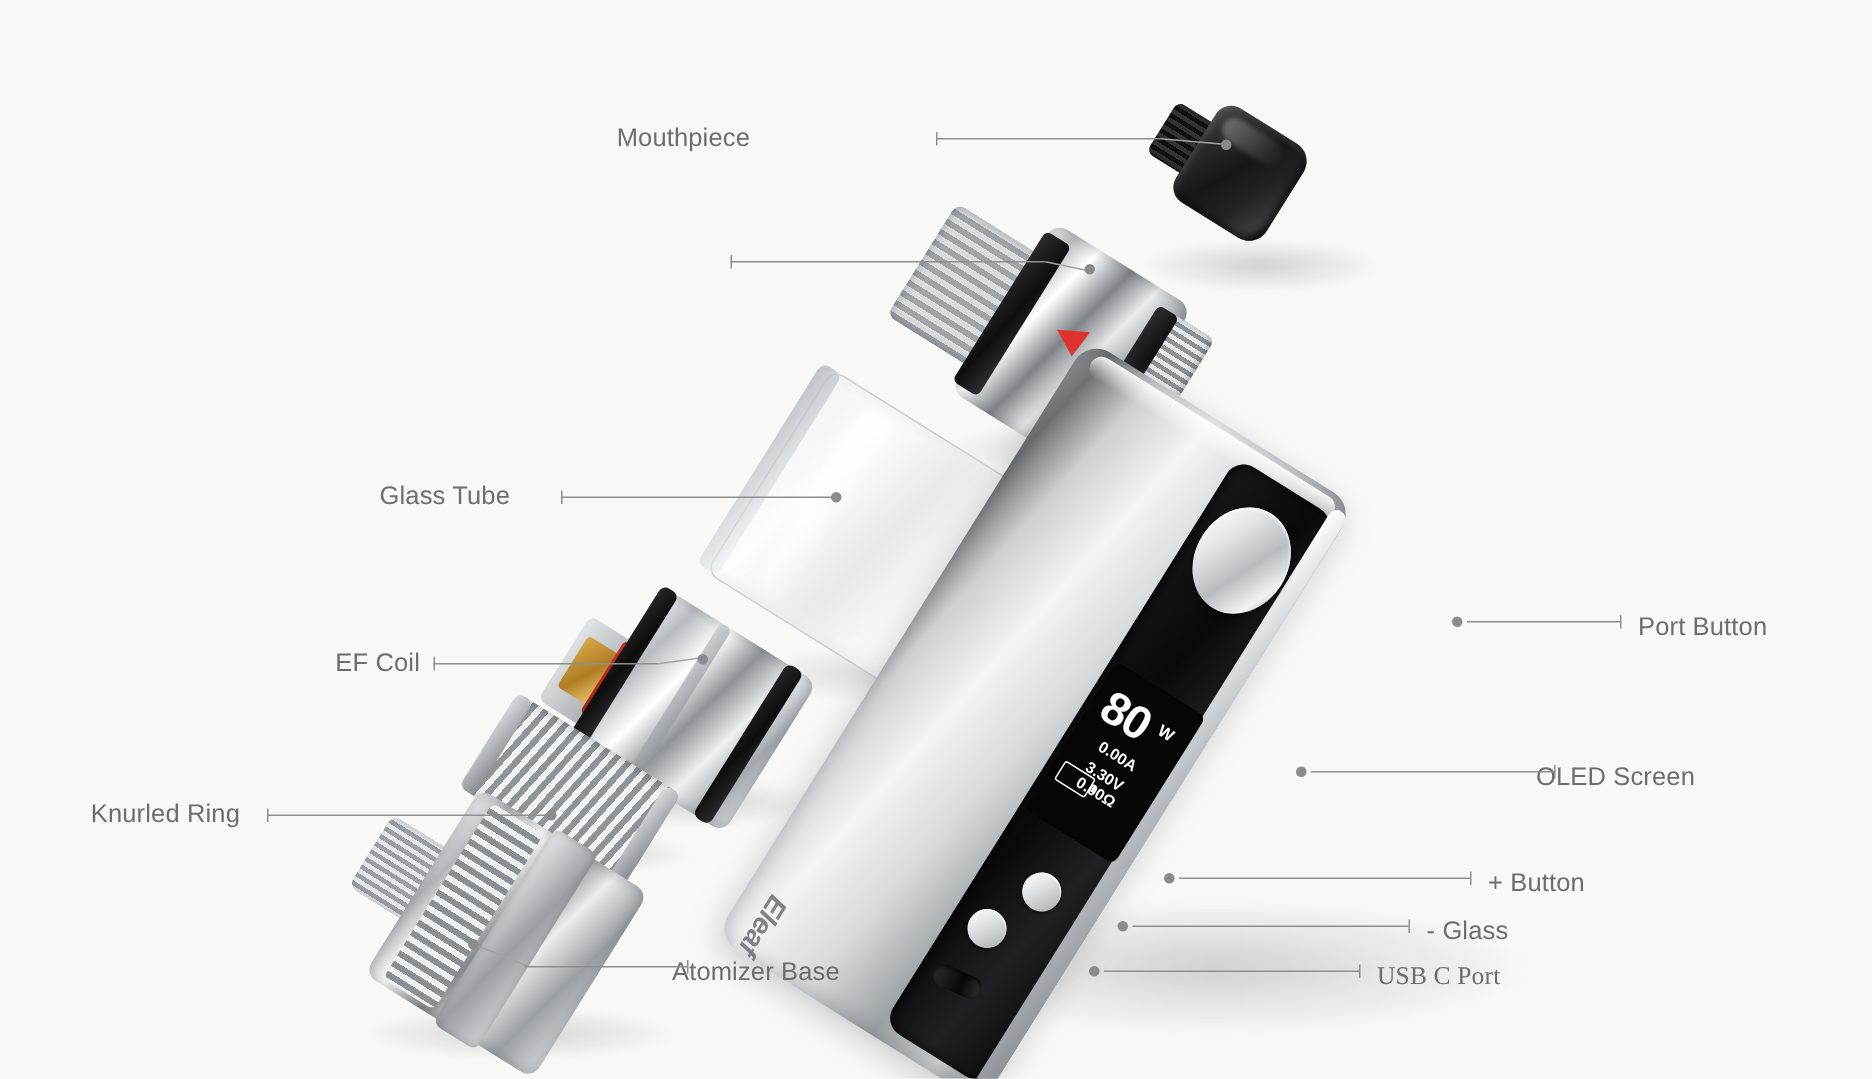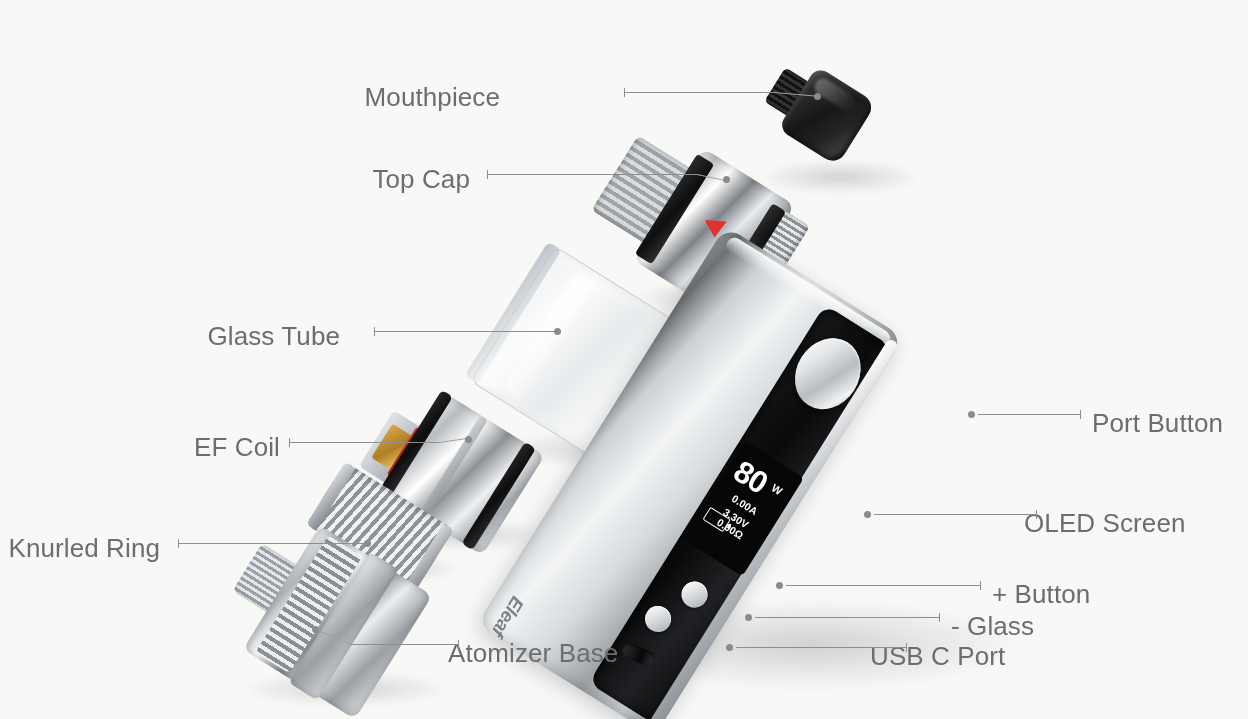--- a/index.html
+++ b/index.html
@@ -8,21 +8,21 @@
     background:#f8f8f7;
     font-family:"Liberation Sans", sans-serif;
     overflow:hidden;position:relative;
   }
   #stage{position:absolute;inset:0;}
 
   
   .label{
     position:absolute;
     color:#6d6d6d;
-    font-size:26px;
+    font-size:17px;
     font-weight:400;
     white-space:nowrap;
     letter-spacing:.1px;
   }
   .label.r{text-align:right;}
   .leader{position:absolute;height:1px;background:#8e8e8e;}
   .tick{position:absolute;width:1px;height:9px;background:#8e8e8e;}
   .hair{position:absolute;height:1px;background:#a2a2a2;transform-origin:0 50%;}
   .dot{position:absolute;width:7px;height:7px;border-radius:50%;background:#8b8b8b;}
 
@@ -310,21 +310,20 @@
     <div class="usb"></div>
     <div class="eleaf">Eleaf</div>
   </div>
 
   <div class="label r" style="left:360px;top:82px;width:140px;">Mouthpiece</div>
   <div class="tick" style="left:624px;top:88px;"></div>
   <div class="leader" style="left:624px;top:92px;width:150px;"></div>
   <div class="hair" style="left:774px;top:92px;width:44px;background:#a2a2a2;transform:rotate(5deg);"></div>
   <div class="dot" style="left:814px;top:93px;"></div>
 
-  <div class="label r" style="left:300px;top:164px;width:170px;">Top Cap</div>
   <div class="tick" style="left:487px;top:170px;"></div>
   <div class="leader" style="left:487px;top:174px;width:210px;"></div>
   <div class="hair" style="left:697px;top:174px;width:30px;transform:rotate(12deg);"></div>
   <div class="dot" style="left:723px;top:176px;"></div>
 
   <div class="label r" style="left:140px;top:321px;width:200px;">Glass Tube</div>
   <div class="tick" style="left:374px;top:327px;"></div>
   <div class="leader" style="left:374px;top:331px;width:182px;"></div>
   <div class="dot" style="left:554px;top:328px;"></div>
 
@@ -358,18 +357,18 @@
   <div class="label" style="left:992px;top:579px;">+ Button</div>
   <div class="tick" style="left:980px;top:581px;"></div>
   <div class="leader" style="left:786px;top:585px;width:194px;"></div>
   <div class="dot" style="left:776px;top:582px;"></div>
 
   <div class="label" style="left:951px;top:611px;">- Glass</div>
   <div class="tick" style="left:939px;top:613px;"></div>
   <div class="leader" style="left:755px;top:617px;width:184px;"></div>
   <div class="dot" style="left:745px;top:614px;"></div>
 
-  <div class="label" style="left:870px;top:641px;">USB C Port</div>
+  <div class="label" style="left:918px;top:641px;font-family:Liberation Serif, serif;">USB C Port</div>
   <div class="tick" style="left:906px;top:643px;"></div>
   <div class="leader" style="left:736px;top:647px;width:170px;"></div>
   <div class="dot" style="left:726px;top:644px;"></div>
 
 </div>
 
 </body></html>

